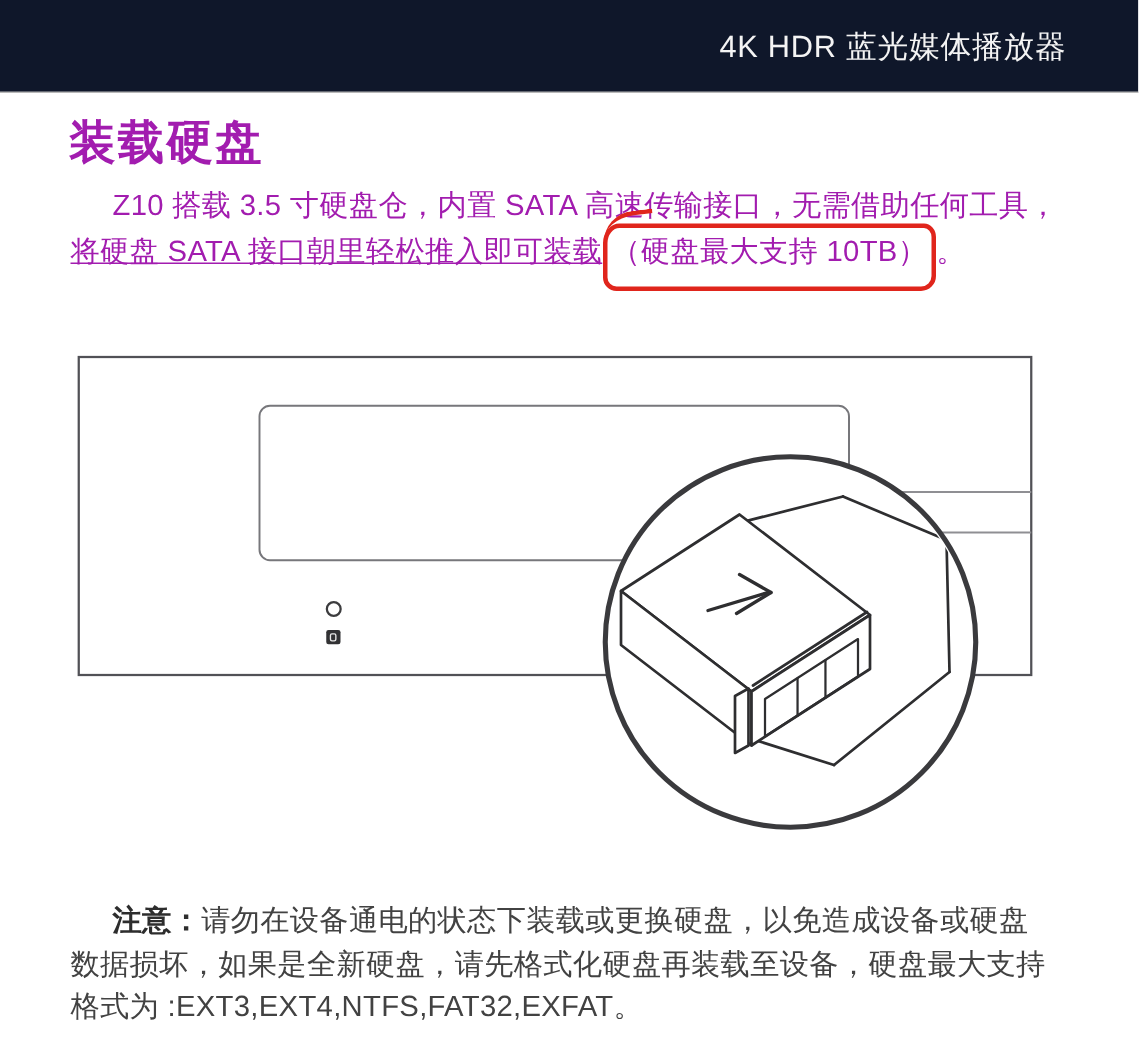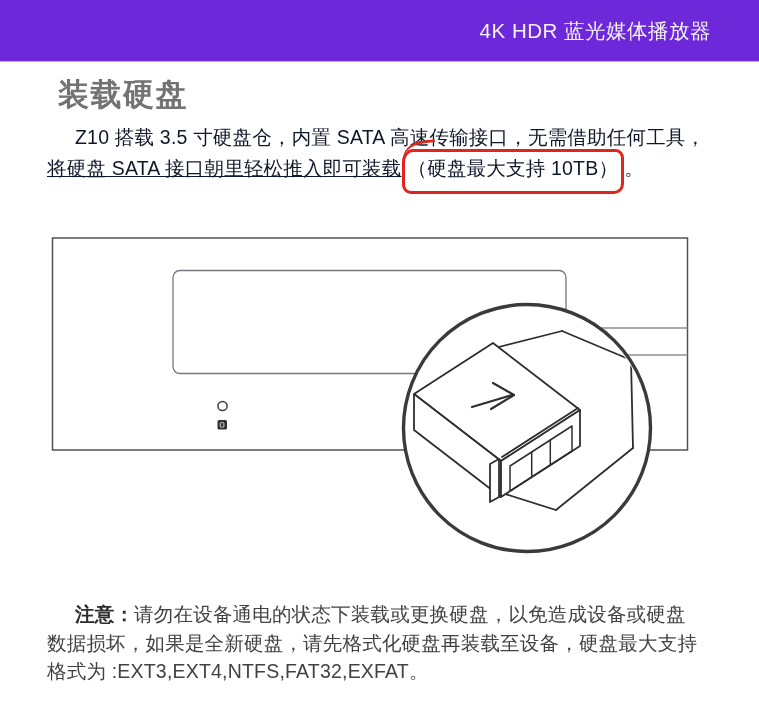--- a/index.html
+++ b/index.html
@@ -6,36 +6,36 @@
   html,body { background:#ffffff; }
   .page {
     position:relative; width:759px; height:708px; overflow:hidden;
     background:#ffffff;
     font-family:"Liberation Sans","DejaVu Sans",sans-serif;
     color:#414141;
   }
   
   .top-bar {
     position:absolute; left:0; top:0; width:759px; height:62px;
-    background:#6d28d9; border-bottom:1px solid #b9b9b9;
+    background:#0f172a; border-bottom:1px solid #b9b9b9;
     display:flex; align-items:center; justify-content:flex-end;
     padding-right:48px;
   }
   .top-bar-title {
     color:#f4f4f4; font-size:20.5px; letter-spacing:0.5px; font-weight:400;
   }
   
   .page-title {
-    position:absolute; left:58px; top:74px;
-    font-size:31px; font-weight:700; color:#737373; letter-spacing:1.5px;
+    position:absolute; left:46px; top:74px;
+    font-size:31px; font-weight:700; color:#a21caf; letter-spacing:1.5px;
   }
   
   .intro {
     position:absolute; left:47px; top:122px; width:690px;
-    font-size:19.5px; line-height:31px; color:#0f172a;
+    font-size:19.5px; line-height:31px; color:#a21caf;
     text-indent:28px; letter-spacing:0.2px;
   }
   .intro .line2 { display:inline;text-decoration:underline; }
   .hl-box {
     position:relative; display:inline;
     border:3px solid #e0251c;
     border-radius:11px 8px 10px 9px / 13px 9px 10px 9px;
     padding:5px 3px 12px 3px;
     white-space:nowrap;
     text-align:center;

